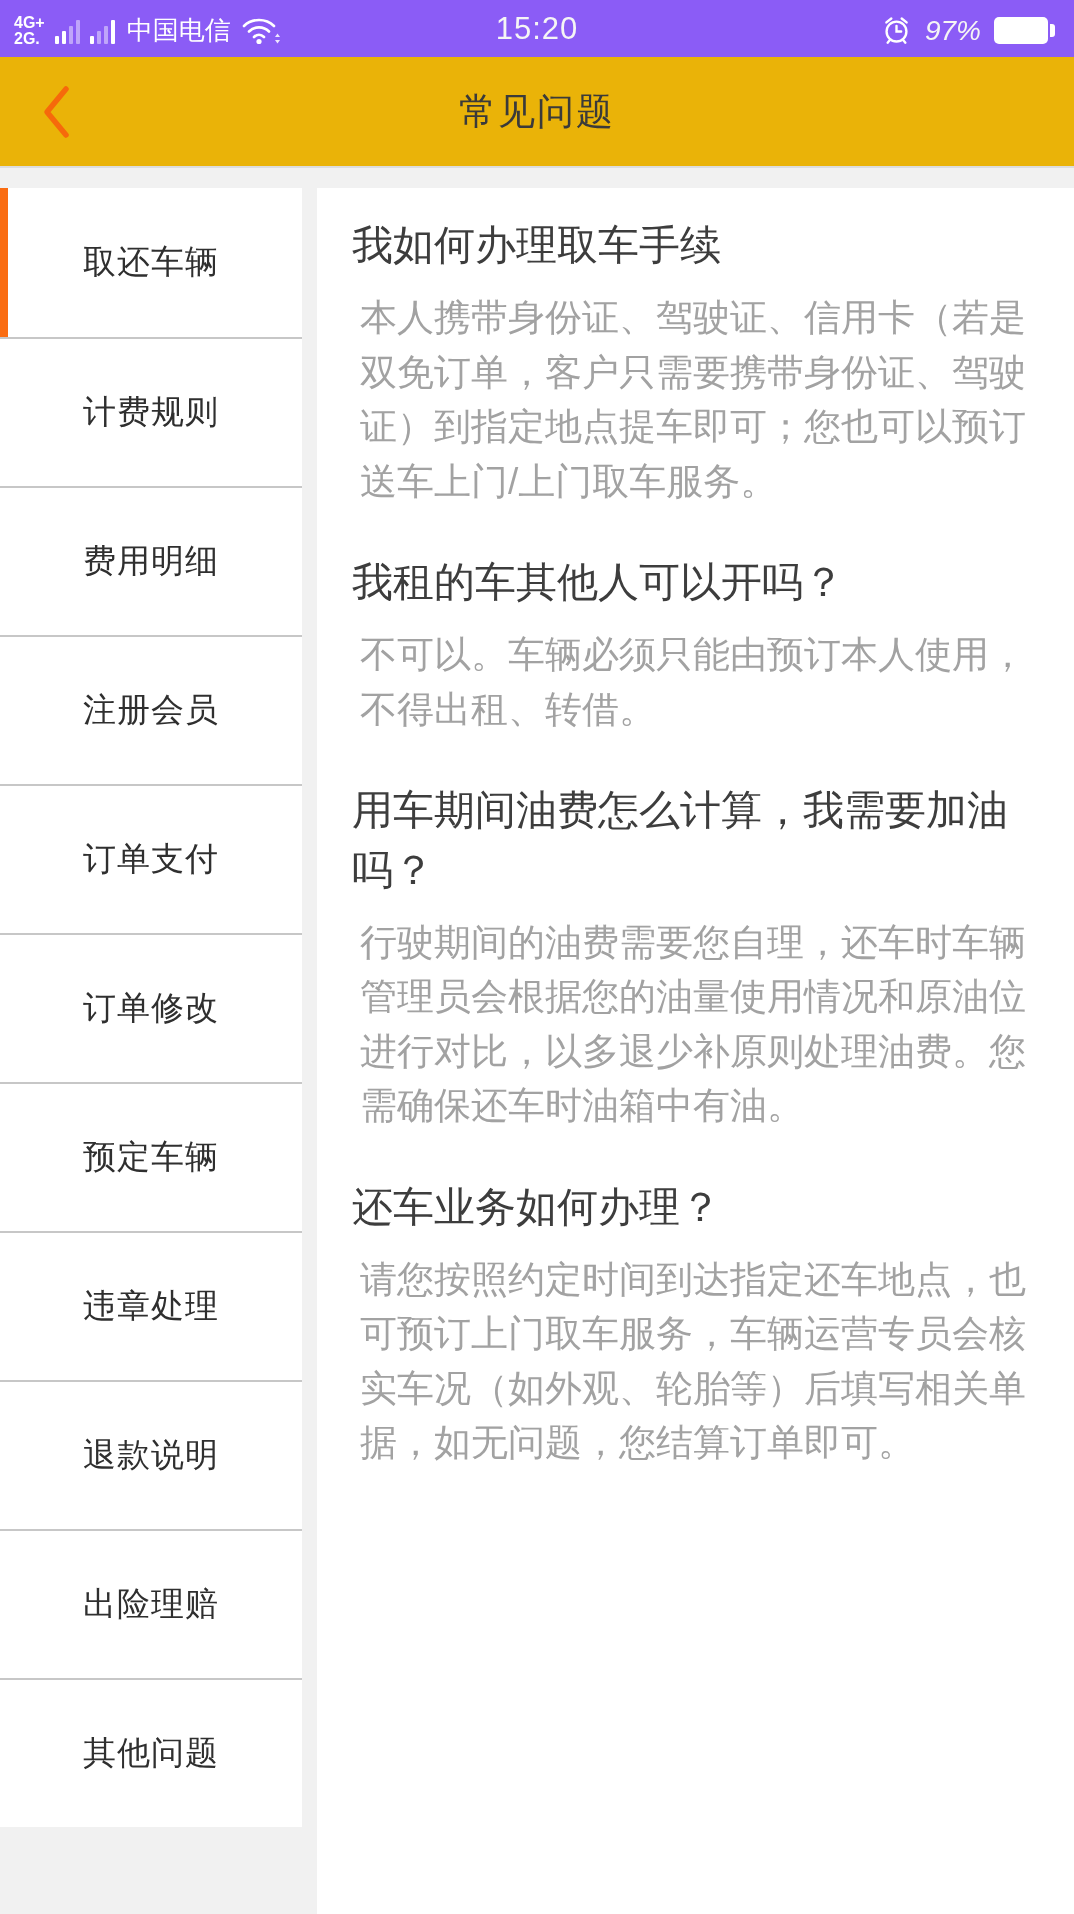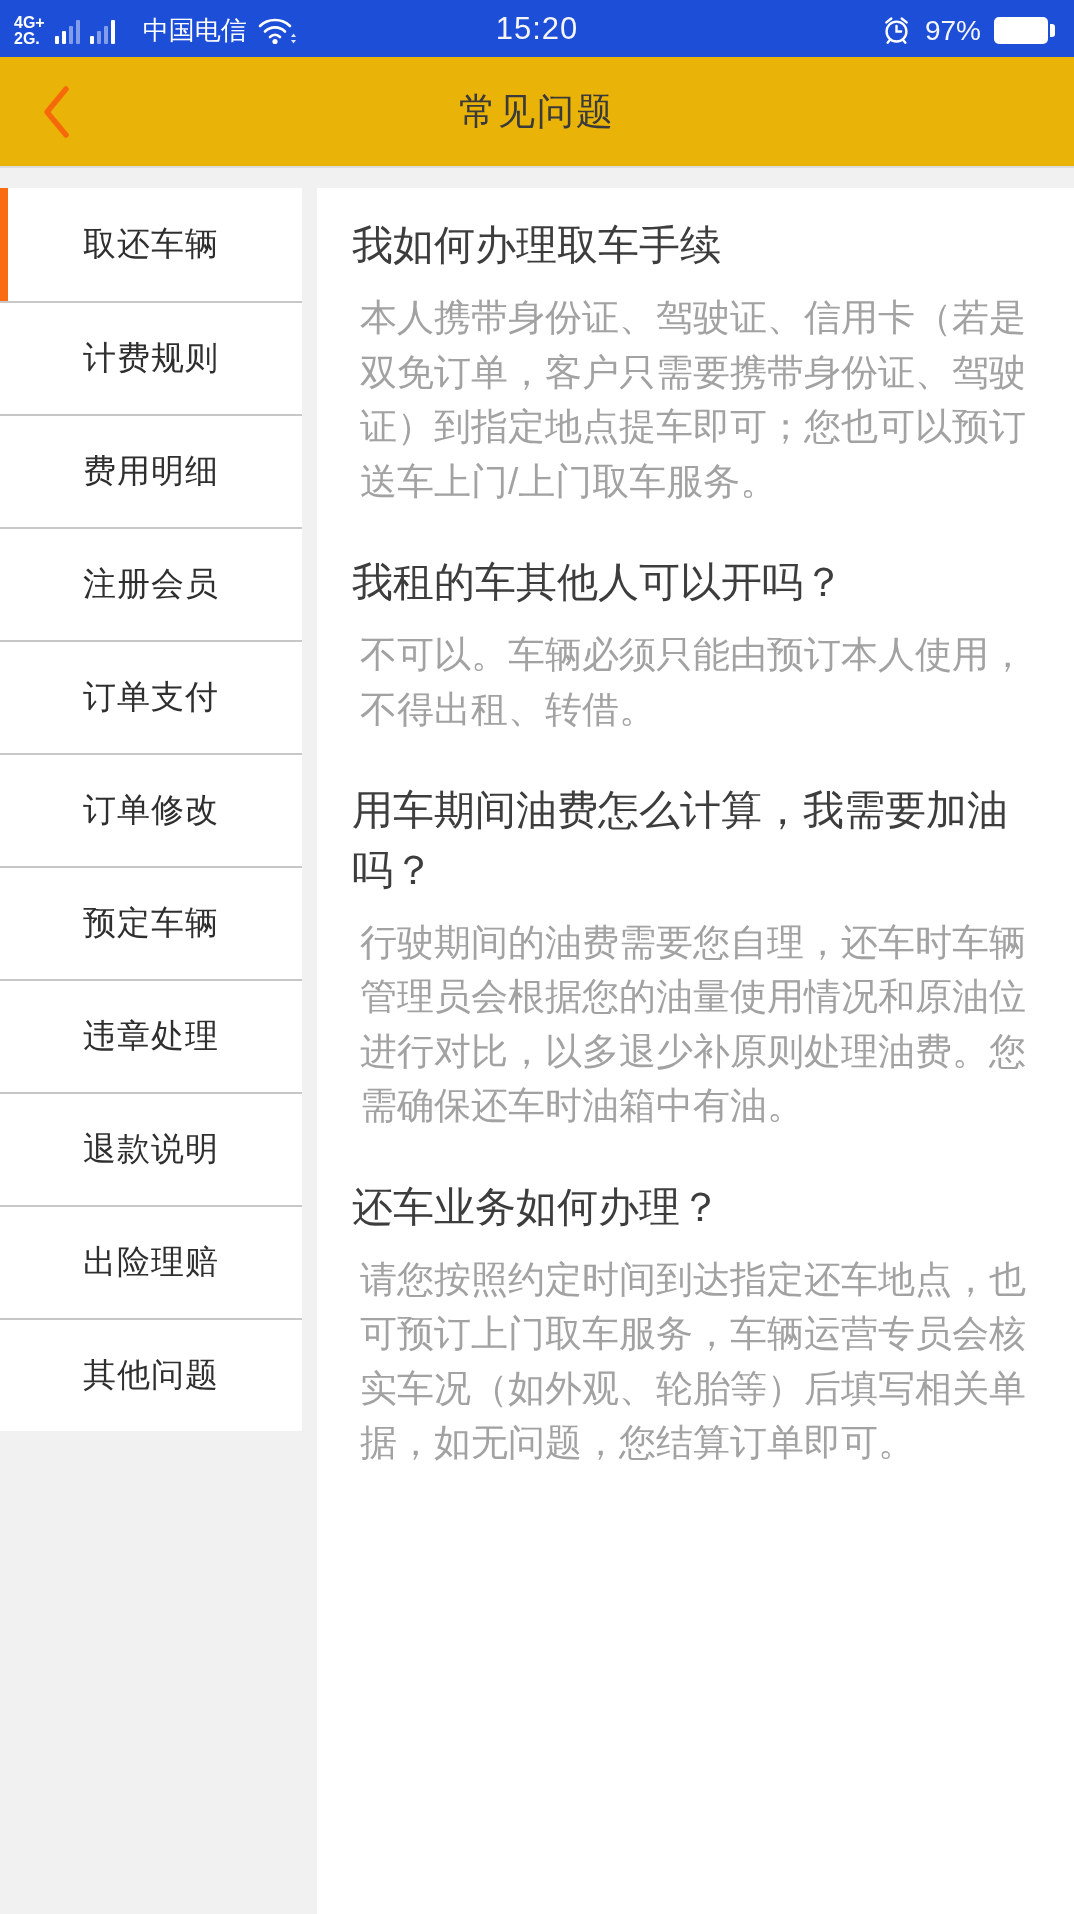--- a/index.html
+++ b/index.html
@@ -3,56 +3,56 @@
 <meta charset="utf-8">
 <style>
   html,body{margin:0;padding:0;background:#555;}
   .screen{
     position:relative;width:1074px;height:1914px;overflow:hidden;
     font-family:"Liberation Sans",sans-serif;background:#f1f1f1;
     display:flex;flex-direction:column;
   }
   
   .status-bar{
-    flex:none;height:57px;background:#1d4ed8;color:#fff;
+    flex:none;height:57px;background:#8b5cf6;color:#fff;
     display:flex;align-items:center;padding:4px 26px 0 14px;position:relative;
     box-sizing:border-box;
   }
   .sb-left{display:flex;align-items:center;gap:10px;z-index:1;}
   .net-badge{display:flex;flex-direction:column;justify-content:center;
     font-size:16px;line-height:16px;font-weight:bold;letter-spacing:0;}
   .sig-group{display:flex;align-items:flex-end;gap:3px;height:26px;}
   .sig-bar{width:4px;background:#fff;border-radius:1px;display:inline-block;}
   .sh1{height:8px}.sh2{height:13px}.sh3{height:18px}.sh4{height:24px}
   .dim{opacity:.45}
-  .carrier{font-size:26px;font-weight:400;margin-left:18px;font-family:Liberation Serif, serif;}
+  .carrier{font-size:26px;font-weight:400;margin-left:2px;font-family:Liberation Serif, serif;}
   .sb-center{position:absolute;left:0;right:0;top:0;bottom:0;
     display:flex;align-items:center;justify-content:center;
     font-size:31px;color:#f5f5f5;letter-spacing:1px;}
-  .sb-right{margin-left:auto;display:flex;align-items:center;gap:13px;z-index:1;}
+  .sb-right{margin-left:auto;display:flex;align-items:center;gap:13px;z-index:1;font-style:italic;}
   .batt-pct{font-size:28px;color:#f5f5f5;}
   .battery{width:54px;height:27px;background:#fff;border-radius:5px;position:relative;}
   .battery::after{content:"";position:absolute;right:-7px;top:7px;width:5px;height:13px;
     background:#fff;border-radius:0 3px 3px 0;}
   
   .navbar{
     flex:none;height:109px;background:#eab308;border-bottom:2px solid #dddddd;
     display:flex;align-items:center;position:relative;box-sizing:content-box;
   }
   .back-btn{position:absolute;left:30px;top:50%;transform:translateY(-50%);
     width:52px;height:70px;display:flex;align-items:center;justify-content:center;
     background:none;border:none;padding:0;cursor:pointer;}
   .nav-title{width:100%;text-align:center;font-size:37px;color:#3a3a3a;
     font-weight:500;letter-spacing:2px;}
   
   .body{flex:1;display:flex;background:#f1f1f1;padding-top:20px;
     box-sizing:border-box;overflow:hidden;}
   .sidebar{width:302px;flex:none;background:#ffffff;align-self:flex-start;
     margin-right:15px;}
-  .side-item{height:113px;position:relative;display:flex;align-items:center;
+  .side-item{height:149px;position:relative;display:flex;align-items:center;
     justify-content:center;font-size:33px;color:#2f2f2f;letter-spacing:1px;
     box-sizing:border-box;cursor:pointer;}
   .side-item + .side-item{border-top:2px solid #c7c7c7;}
   .active-bar{position:absolute;left:0;top:0;width:8px;height:100%;
     background:#fa6c11;display:none;}
   .side-item.active .active-bar{display:block;}
   
   .content{flex:1;background:#ffffff;padding:28px 30px 0 35px;
     box-sizing:border-box;overflow:hidden;}
   .faq{margin:0 0 44px 0;}

